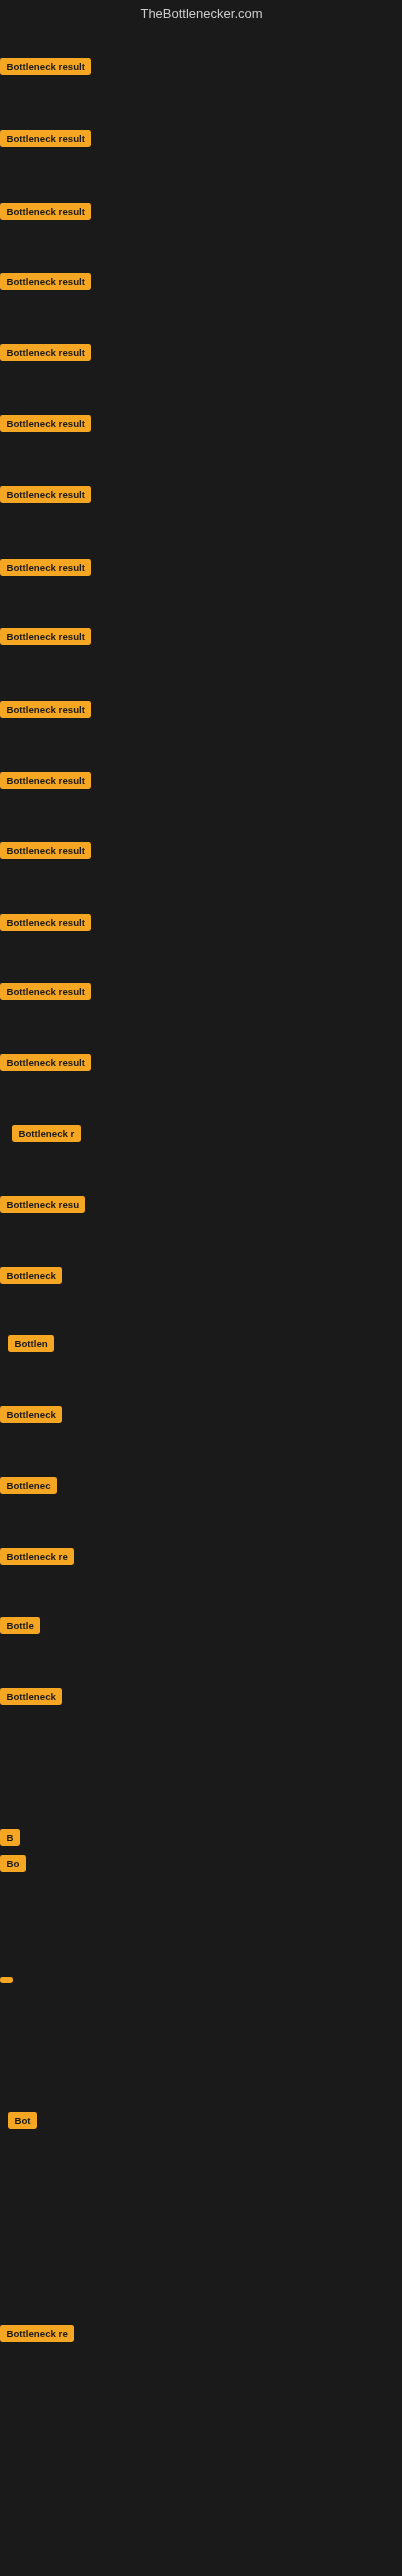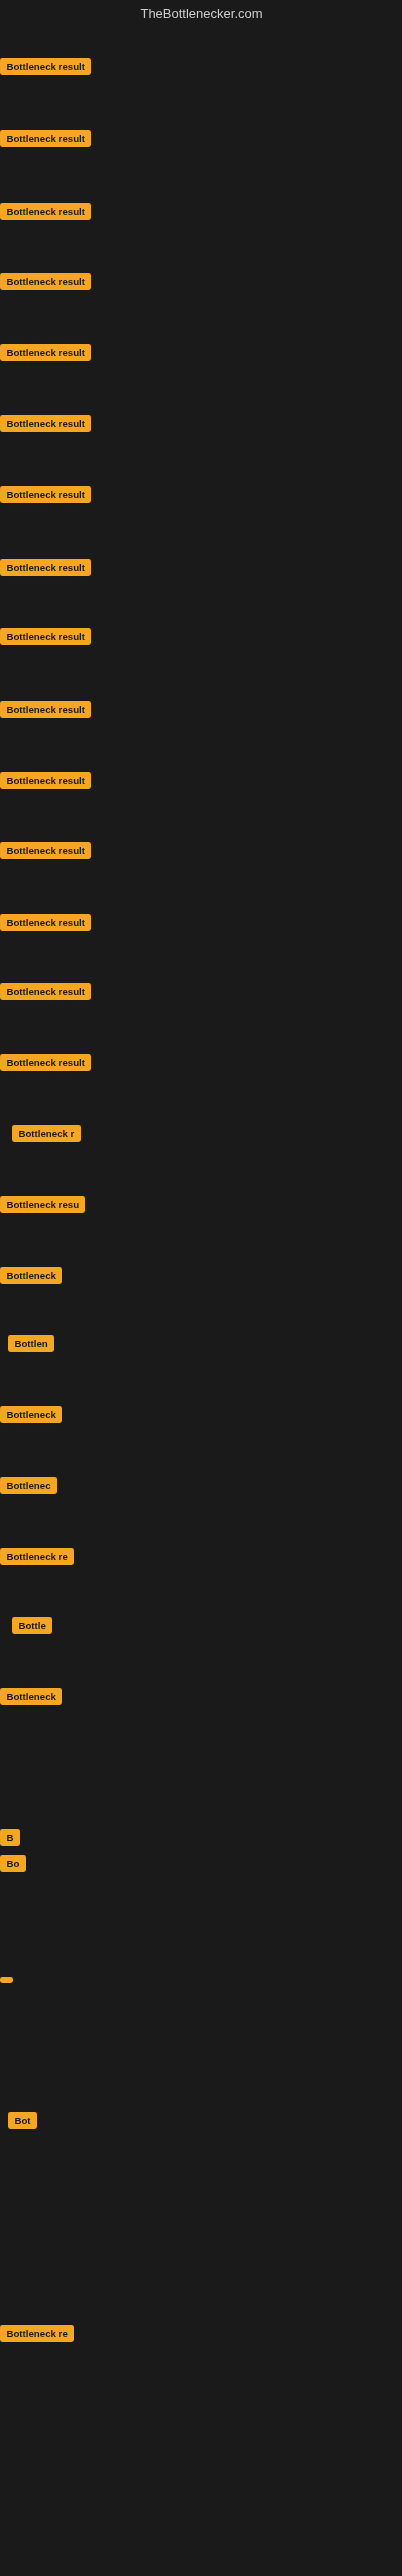--- a/index.html
+++ b/index.html
@@ -57,21 +57,21 @@
     <div class="bottleneck-entry" style="top: 883px; left: 0px;"><span class="bottleneck-badge" style="max-width: 105px;">Bottleneck result</span></div>
     <div class="bottleneck-entry" style="top: 952px; left: 0px;"><span class="bottleneck-badge" style="max-width: 104px;">Bottleneck result</span></div>
     <div class="bottleneck-entry" style="top: 1023px; left: 0px;"><span class="bottleneck-badge" style="max-width: 102px;">Bottleneck result</span></div>
     <div class="bottleneck-entry" style="top: 1094px; left: 12px;"><span class="bottleneck-badge" style="max-width: 87px;">Bottleneck r</span></div>
     <div class="bottleneck-entry" style="top: 1165px; left: 0px;"><span class="bottleneck-badge" style="max-width: 97px;">Bottleneck resu</span></div>
     <div class="bottleneck-entry" style="top: 1236px; left: 0px;"><span class="bottleneck-badge" style="max-width: 76px;">Bottleneck</span></div>
     <div class="bottleneck-entry" style="top: 1304px; left: 8px; text-decoration: underline;"><span class="bottleneck-badge" style="max-width: 63px;">Bottlen</span></div>
     <div class="bottleneck-entry" style="top: 1375px; left: 0px;"><span class="bottleneck-badge" style="max-width: 74px;">Bottleneck</span></div>
     <div class="bottleneck-entry" style="top: 1446px; left: 0px;"><span class="bottleneck-badge" style="max-width: 71px;">Bottlenec</span></div>
     <div class="bottleneck-entry" style="top: 1517px; left: 0px;"><span class="bottleneck-badge" style="max-width: 89px;">Bottleneck re</span></div>
-    <div class="bottleneck-entry" style="top: 1586px; left: 12px;"><span class="bottleneck-badge" style="max-width: 56px;">Bottle</span></div>
+    <div class="bottleneck-entry" style="top: 1586px; left: 0px;"><span class="bottleneck-badge" style="max-width: 56px;">Bottle</span></div>
     <div class="bottleneck-entry" style="top: 1657px; left: 0px;"><span class="bottleneck-badge" style="max-width: 72px;">Bottleneck</span></div>
     <div class="bottleneck-entry" style="top: 1824px; left: 0px;"><span class="bottleneck-badge" style="max-width: 37px;">Bo</span></div>
     <div class="bottleneck-entry" style="top: 1798px; left: 0px;"><span class="bottleneck-badge" style="max-width: 27px;">B</span></div>
     <div class="bottleneck-entry" style="top: 1940px; left: 0px;"><span class="bottleneck-badge" style="width: 3.2px; min-width: 3.2px;"></span></div>
     <div class="bottleneck-entry" style="top: 2081px; left: 8px;"><span class="bottleneck-badge" style="max-width: 40px;">Bot</span></div>
     <div class="bottleneck-entry" style="top: 2294px; left: 0px;"><span class="bottleneck-badge" style="max-width: 90px;">Bottleneck re</span></div>
   </div>
 
 
 </body></html>

